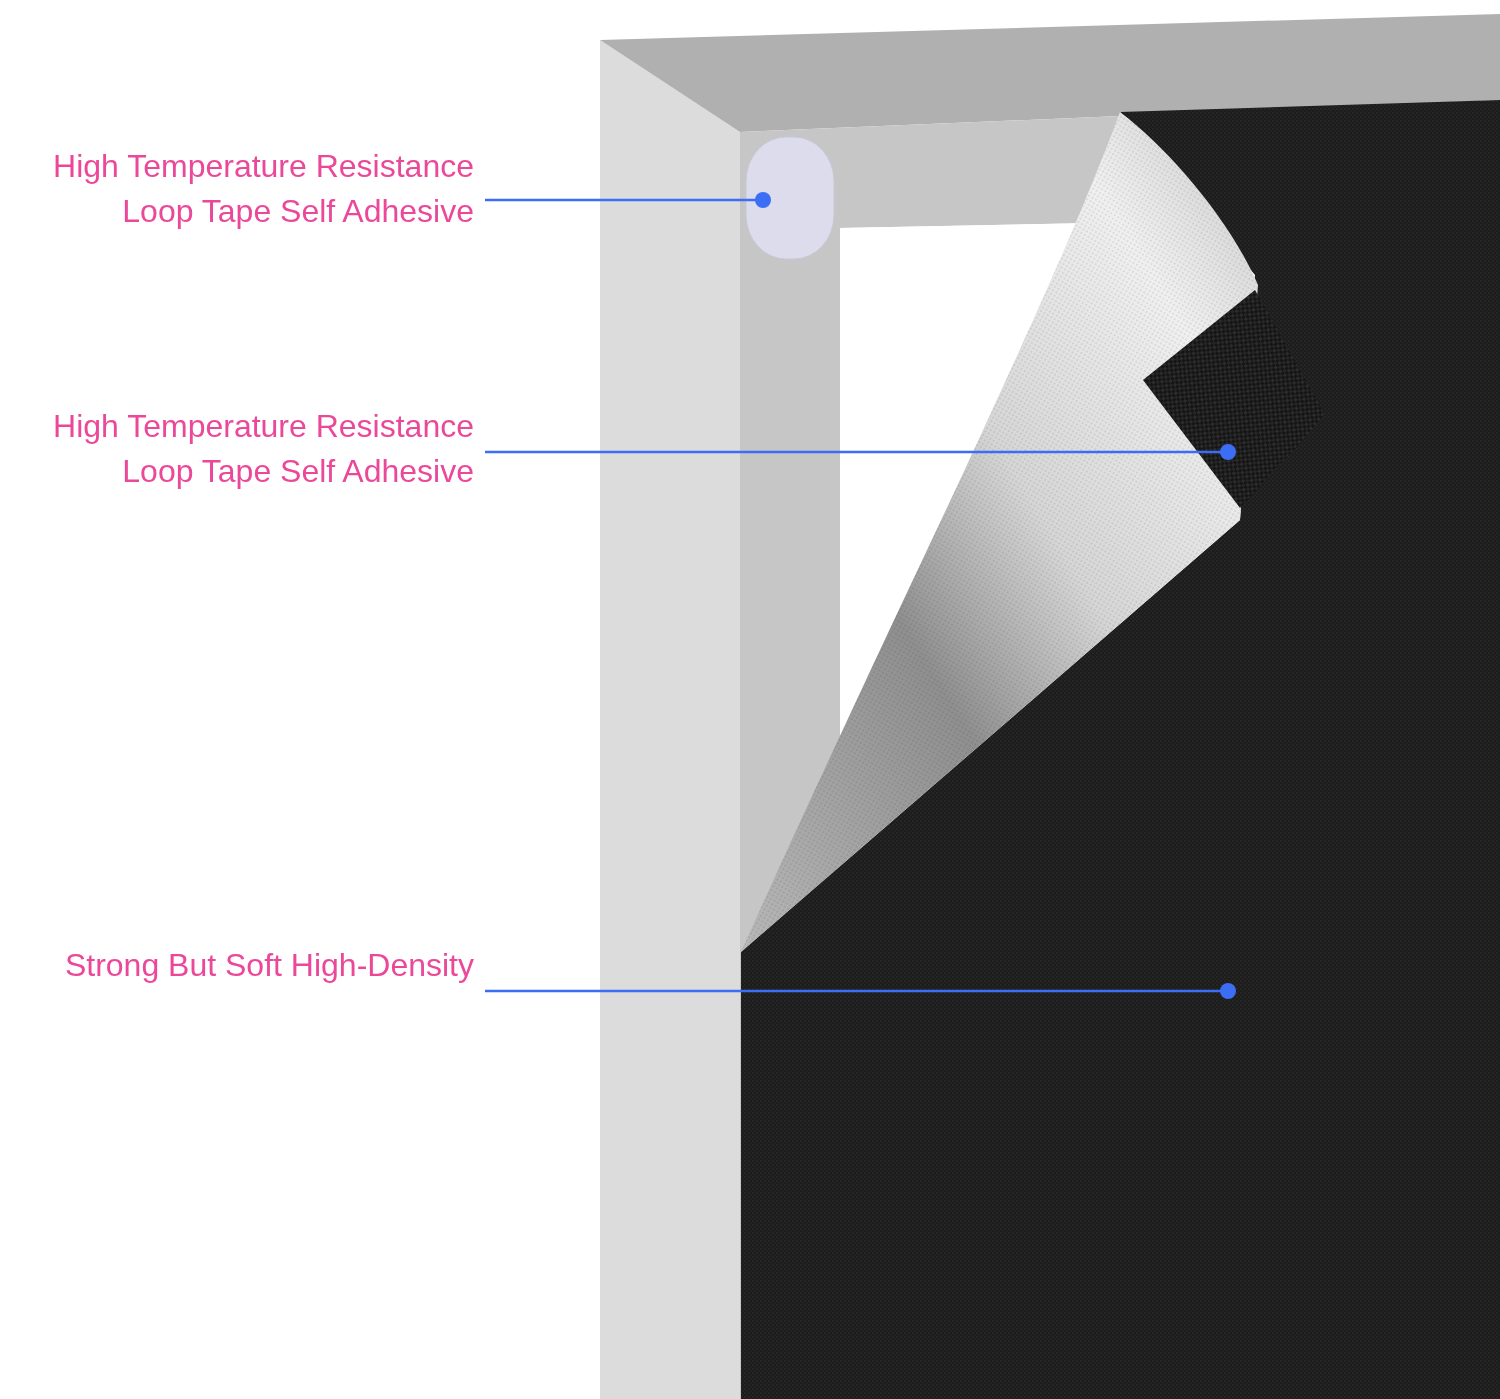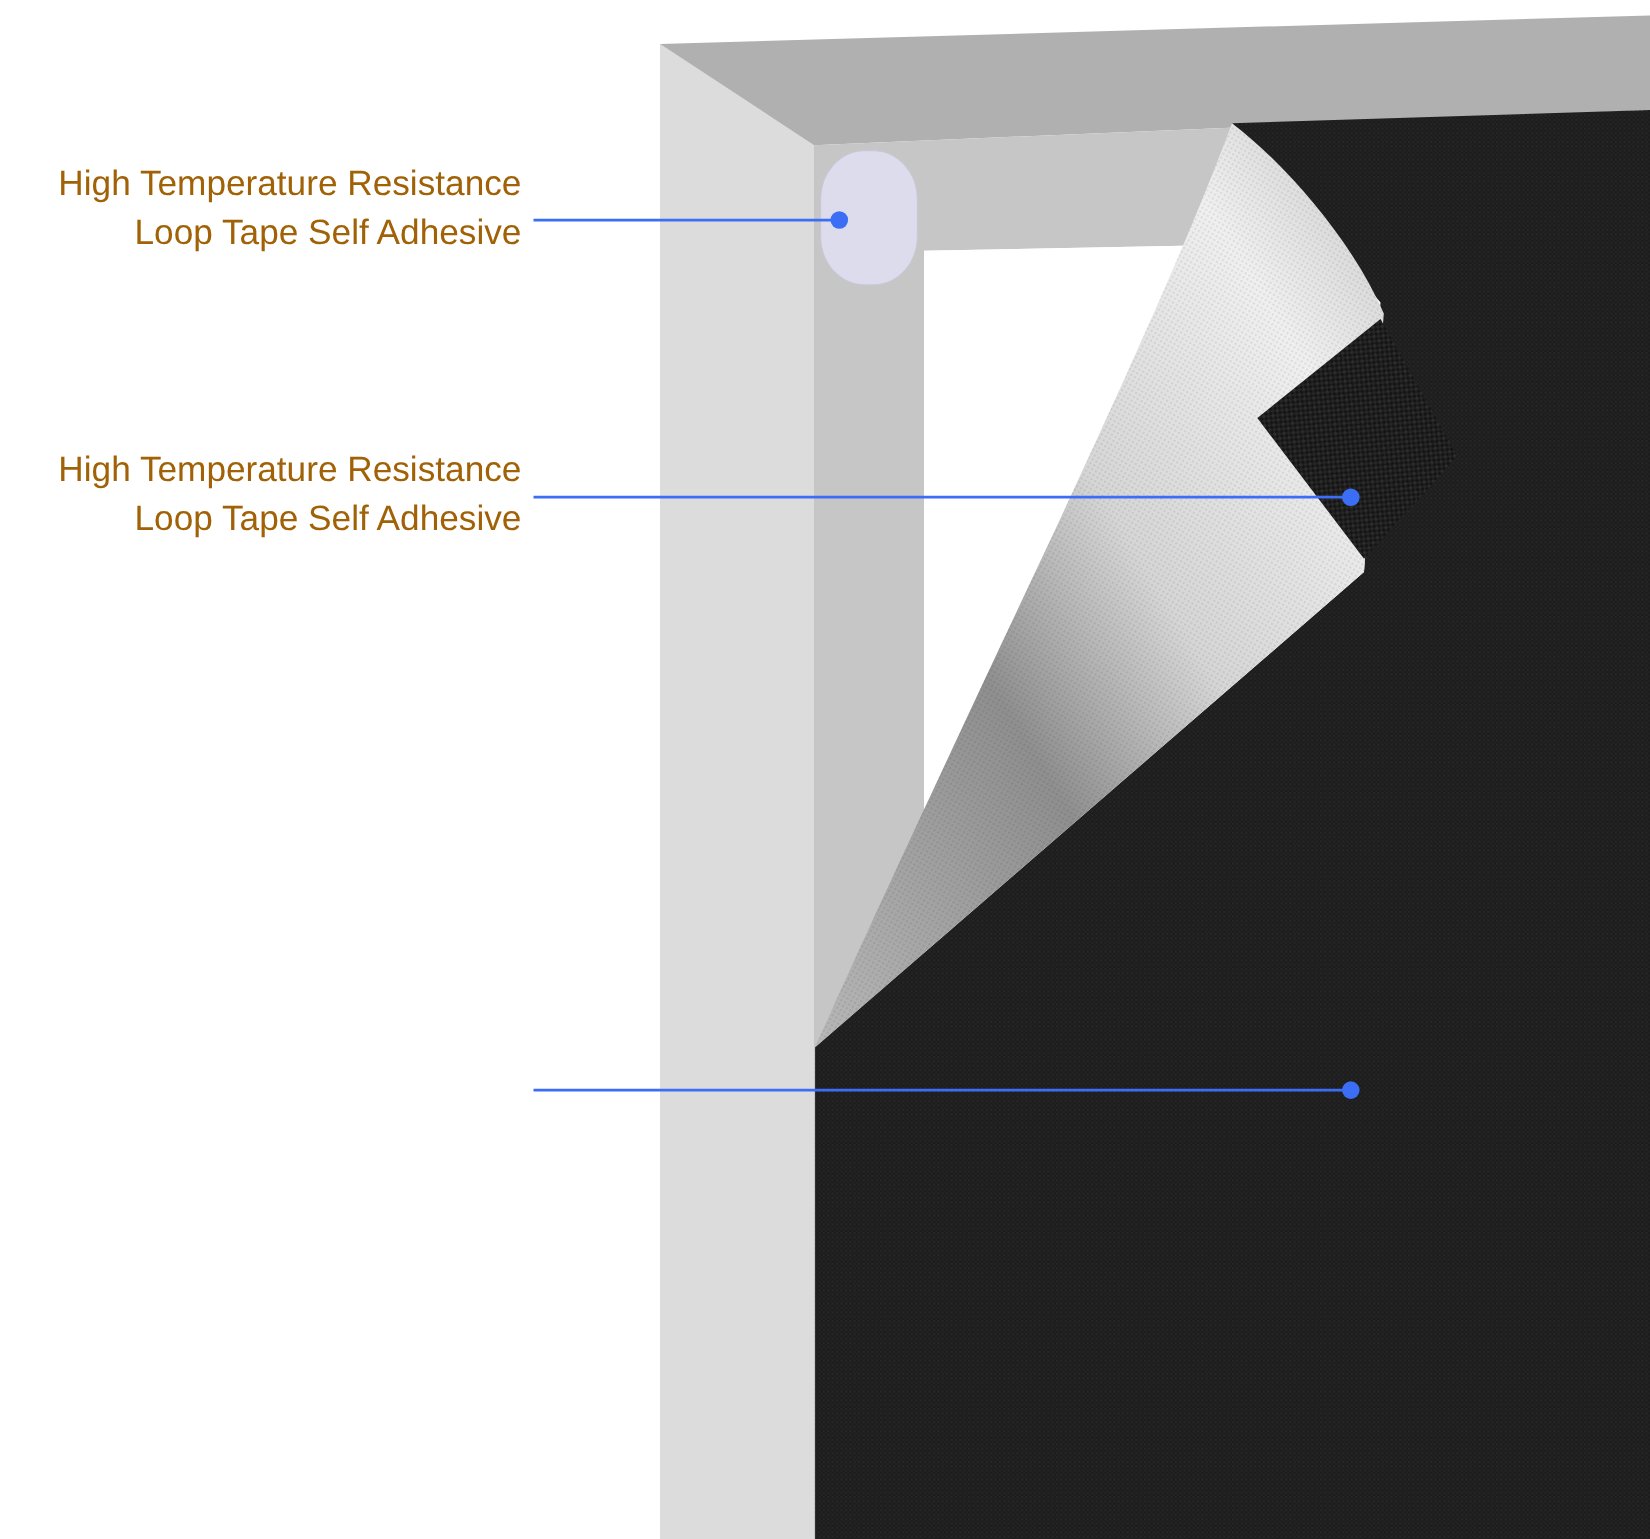--- a/index.html
+++ b/index.html
@@ -1,20 +1,20 @@
 <!DOCTYPE html>
 <html><head>
 <meta charset="utf-8">
 <style>
   html, body { margin: 0; padding: 0; background: #ffffff; }
   body { width: 1500px; height: 1399px; position: relative; overflow: hidden;
          font-family: "Liberation Sans", sans-serif; }
   .scene { position: absolute; left: 0; top: 0; width: 1500px; height: 1399px; }
   .label {
-    position: absolute; right: 1026px; text-align: right; color: #a16207;
+    position: absolute; right: 1026px; text-align: right; color: #ec4899;
     font-size: 32px; line-height: 45px; white-space: nowrap;
     font-family: "Liberation Sans", sans-serif;
   }
   .label span { display: block; }
 </style>
 </head>
 <body>
 
 <svg class="scene" viewBox="0 0 1500 1399" width="1500" height="1399" xmlns="http://www.w3.org/2000/svg">
   <defs>
@@ -77,13 +77,14 @@
   <span>High Temperature Resistance</span>
   <span>Loop Tape Self Adhesive</span>
 </div>
 
 <div class="label" style="top:404px">
   <span>High Temperature Resistance</span>
   <span>Loop Tape Self Adhesive</span>
 </div>
 
 <div class="label" style="top:943px">
+  <span>Strong But Soft High-Density</span>
 </div>
 
 </body></html>

